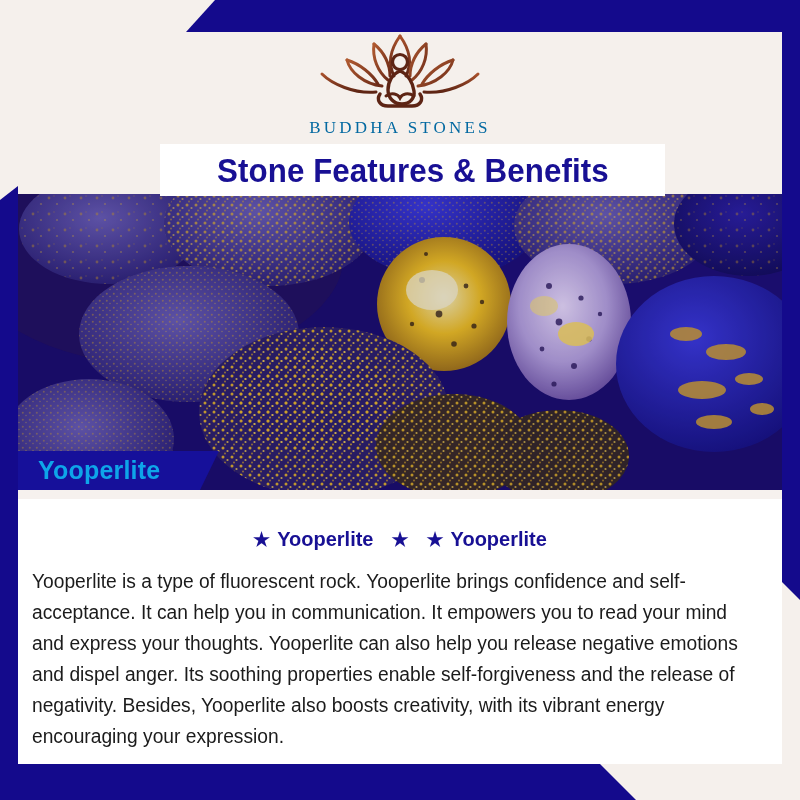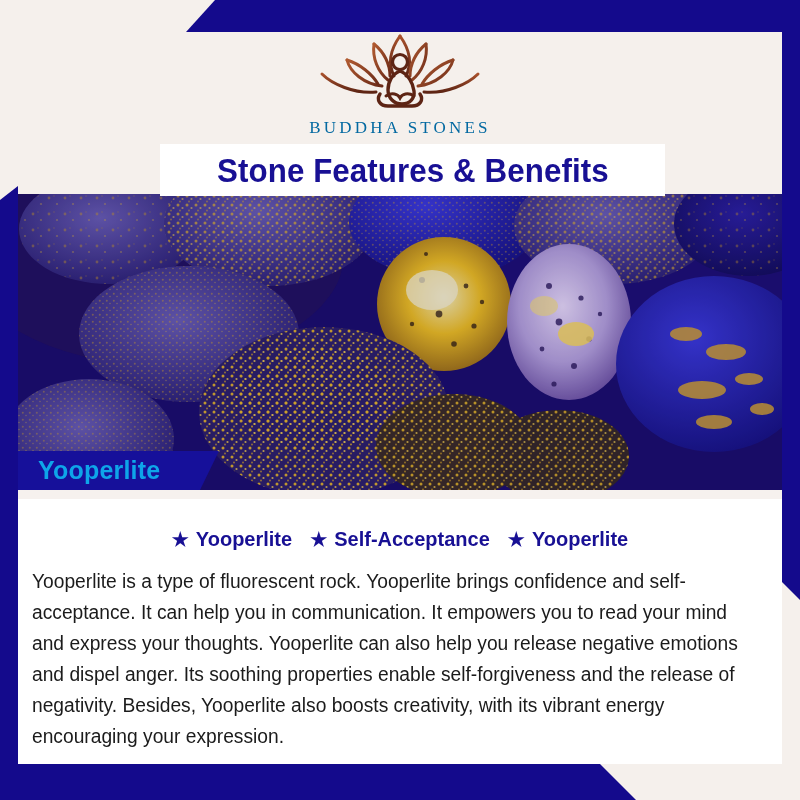--- a/index.html
+++ b/index.html
@@ -327,21 +327,20 @@
   <div class="content">
     <div class="content-top-fade"></div>
 
     <div class="keywords">
       <span class="kw">
         <span class="star">★</span>
         <span>Yooperlite</span>
       </span>
       <span class="kw">
         <span class="star">★</span>
-        <span>Self-Acceptance</span>
       </span>
       <span class="kw">
         <span class="star">★</span>
         <span>Yooperlite</span>
       </span>
     </div>
 
     <p class="body-text">Yooperlite is a type of fluorescent rock. Yooperlite brings confidence and self-acceptance. It can help you in communication. It empowers you to read your mind and express your thoughts. Yooperlite can also help you release negative emotions and dispel anger. Its soothing properties enable self-forgiveness and the release of negativity. Besides, Yooperlite also boosts creativity, with its vibrant energy encouraging your expression.</p>
   </div>
 

